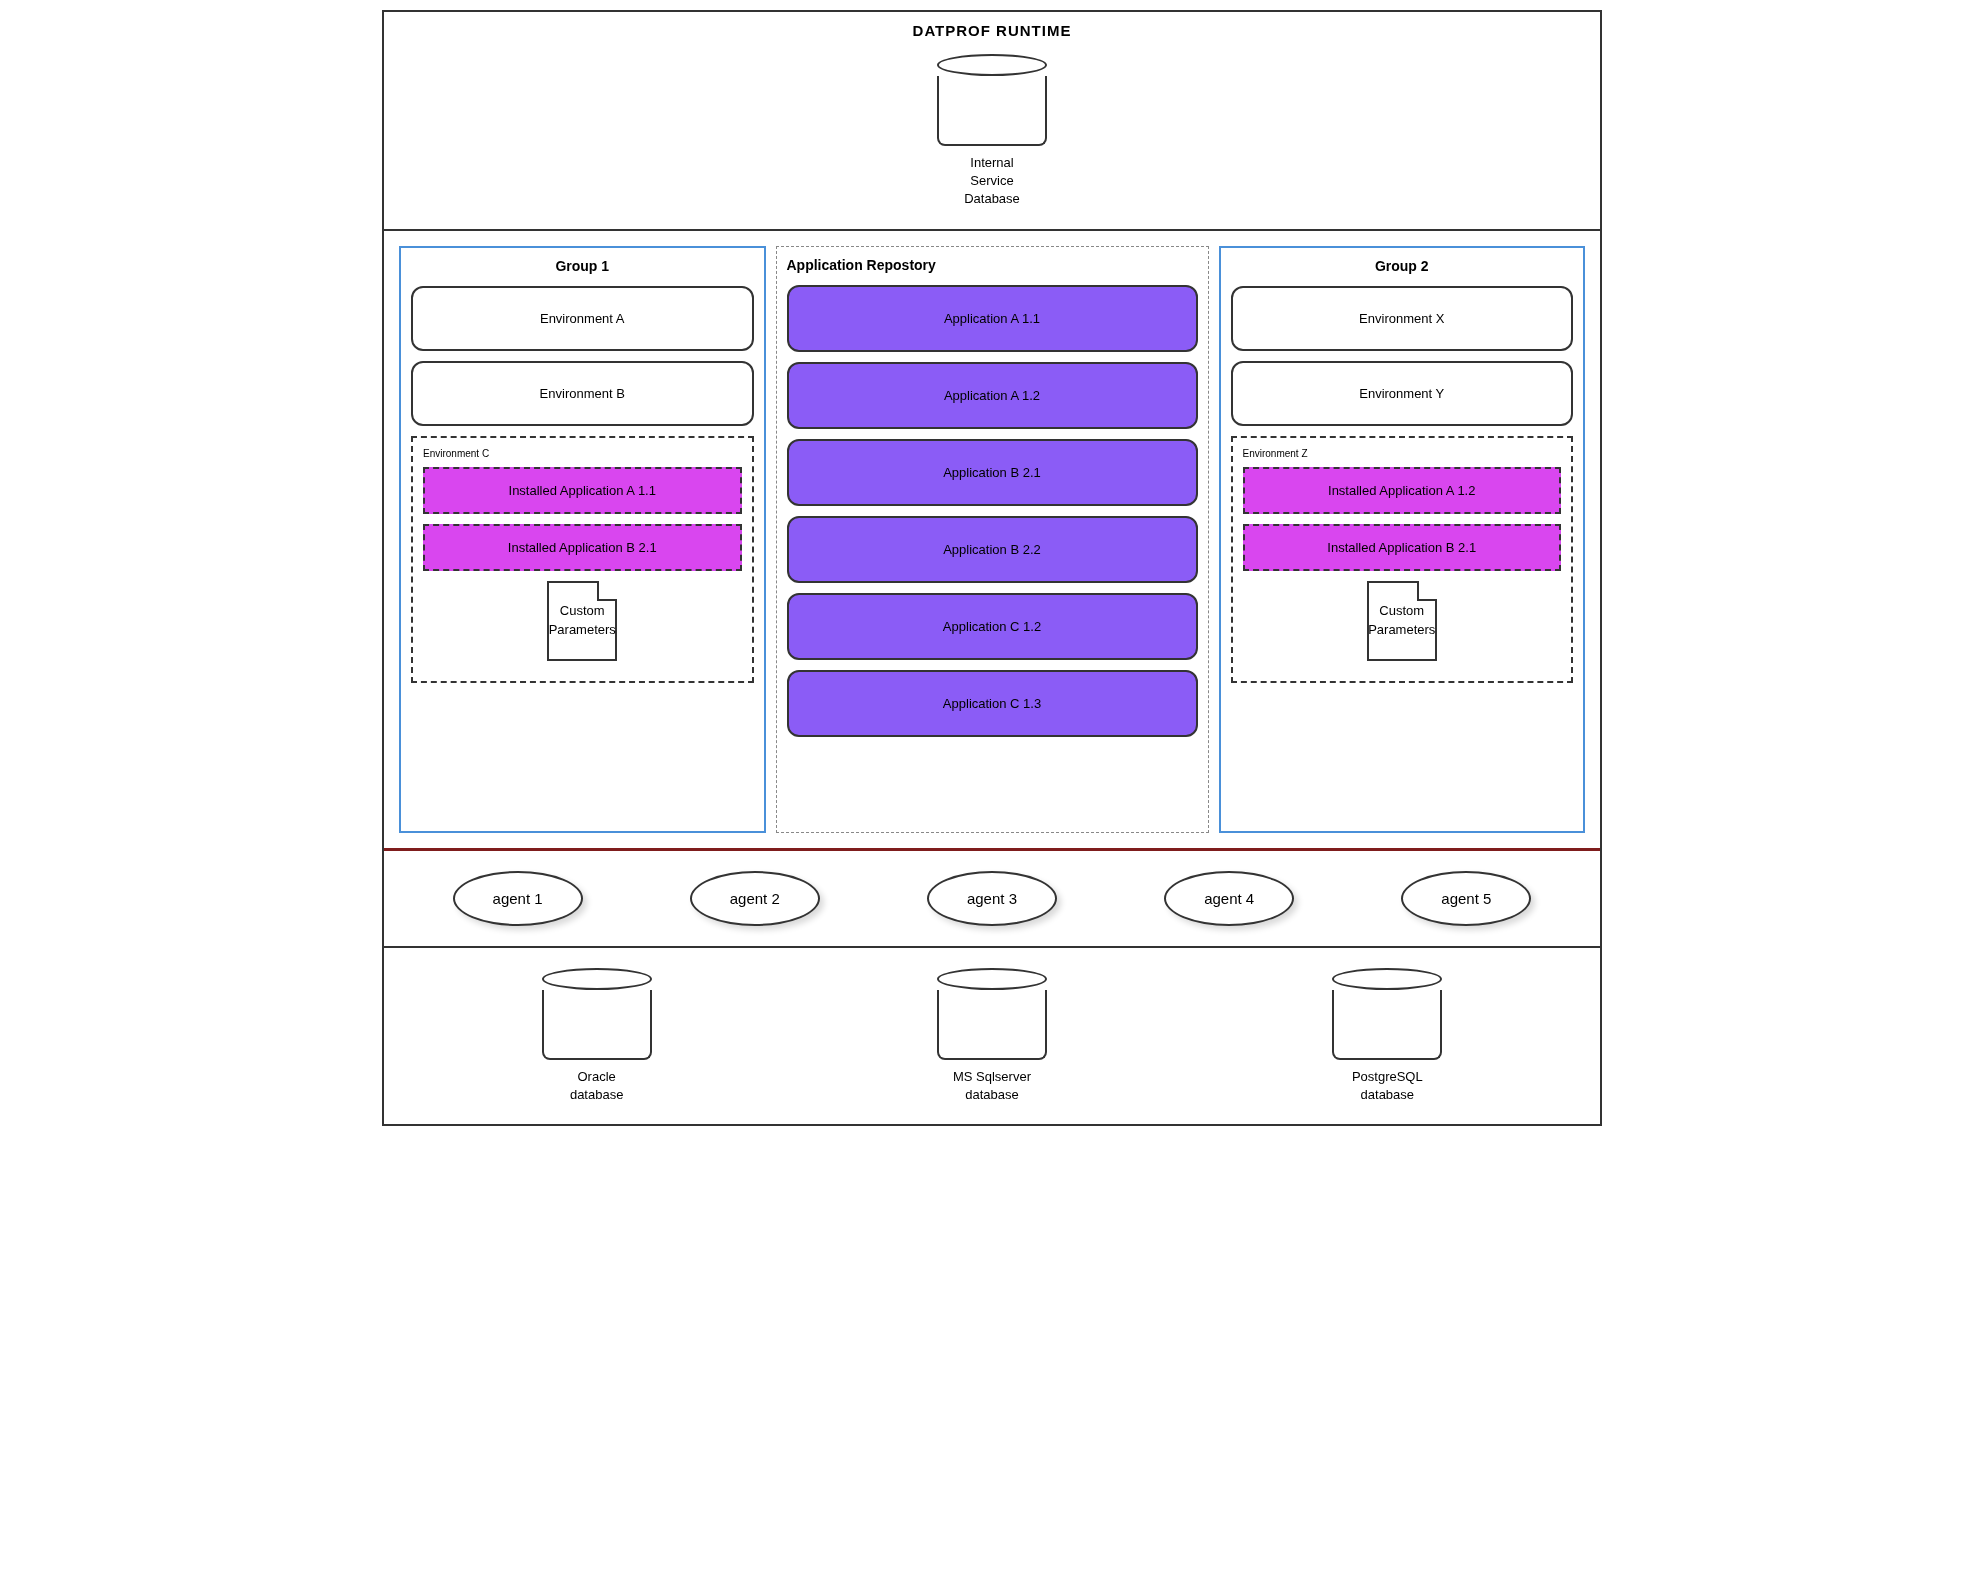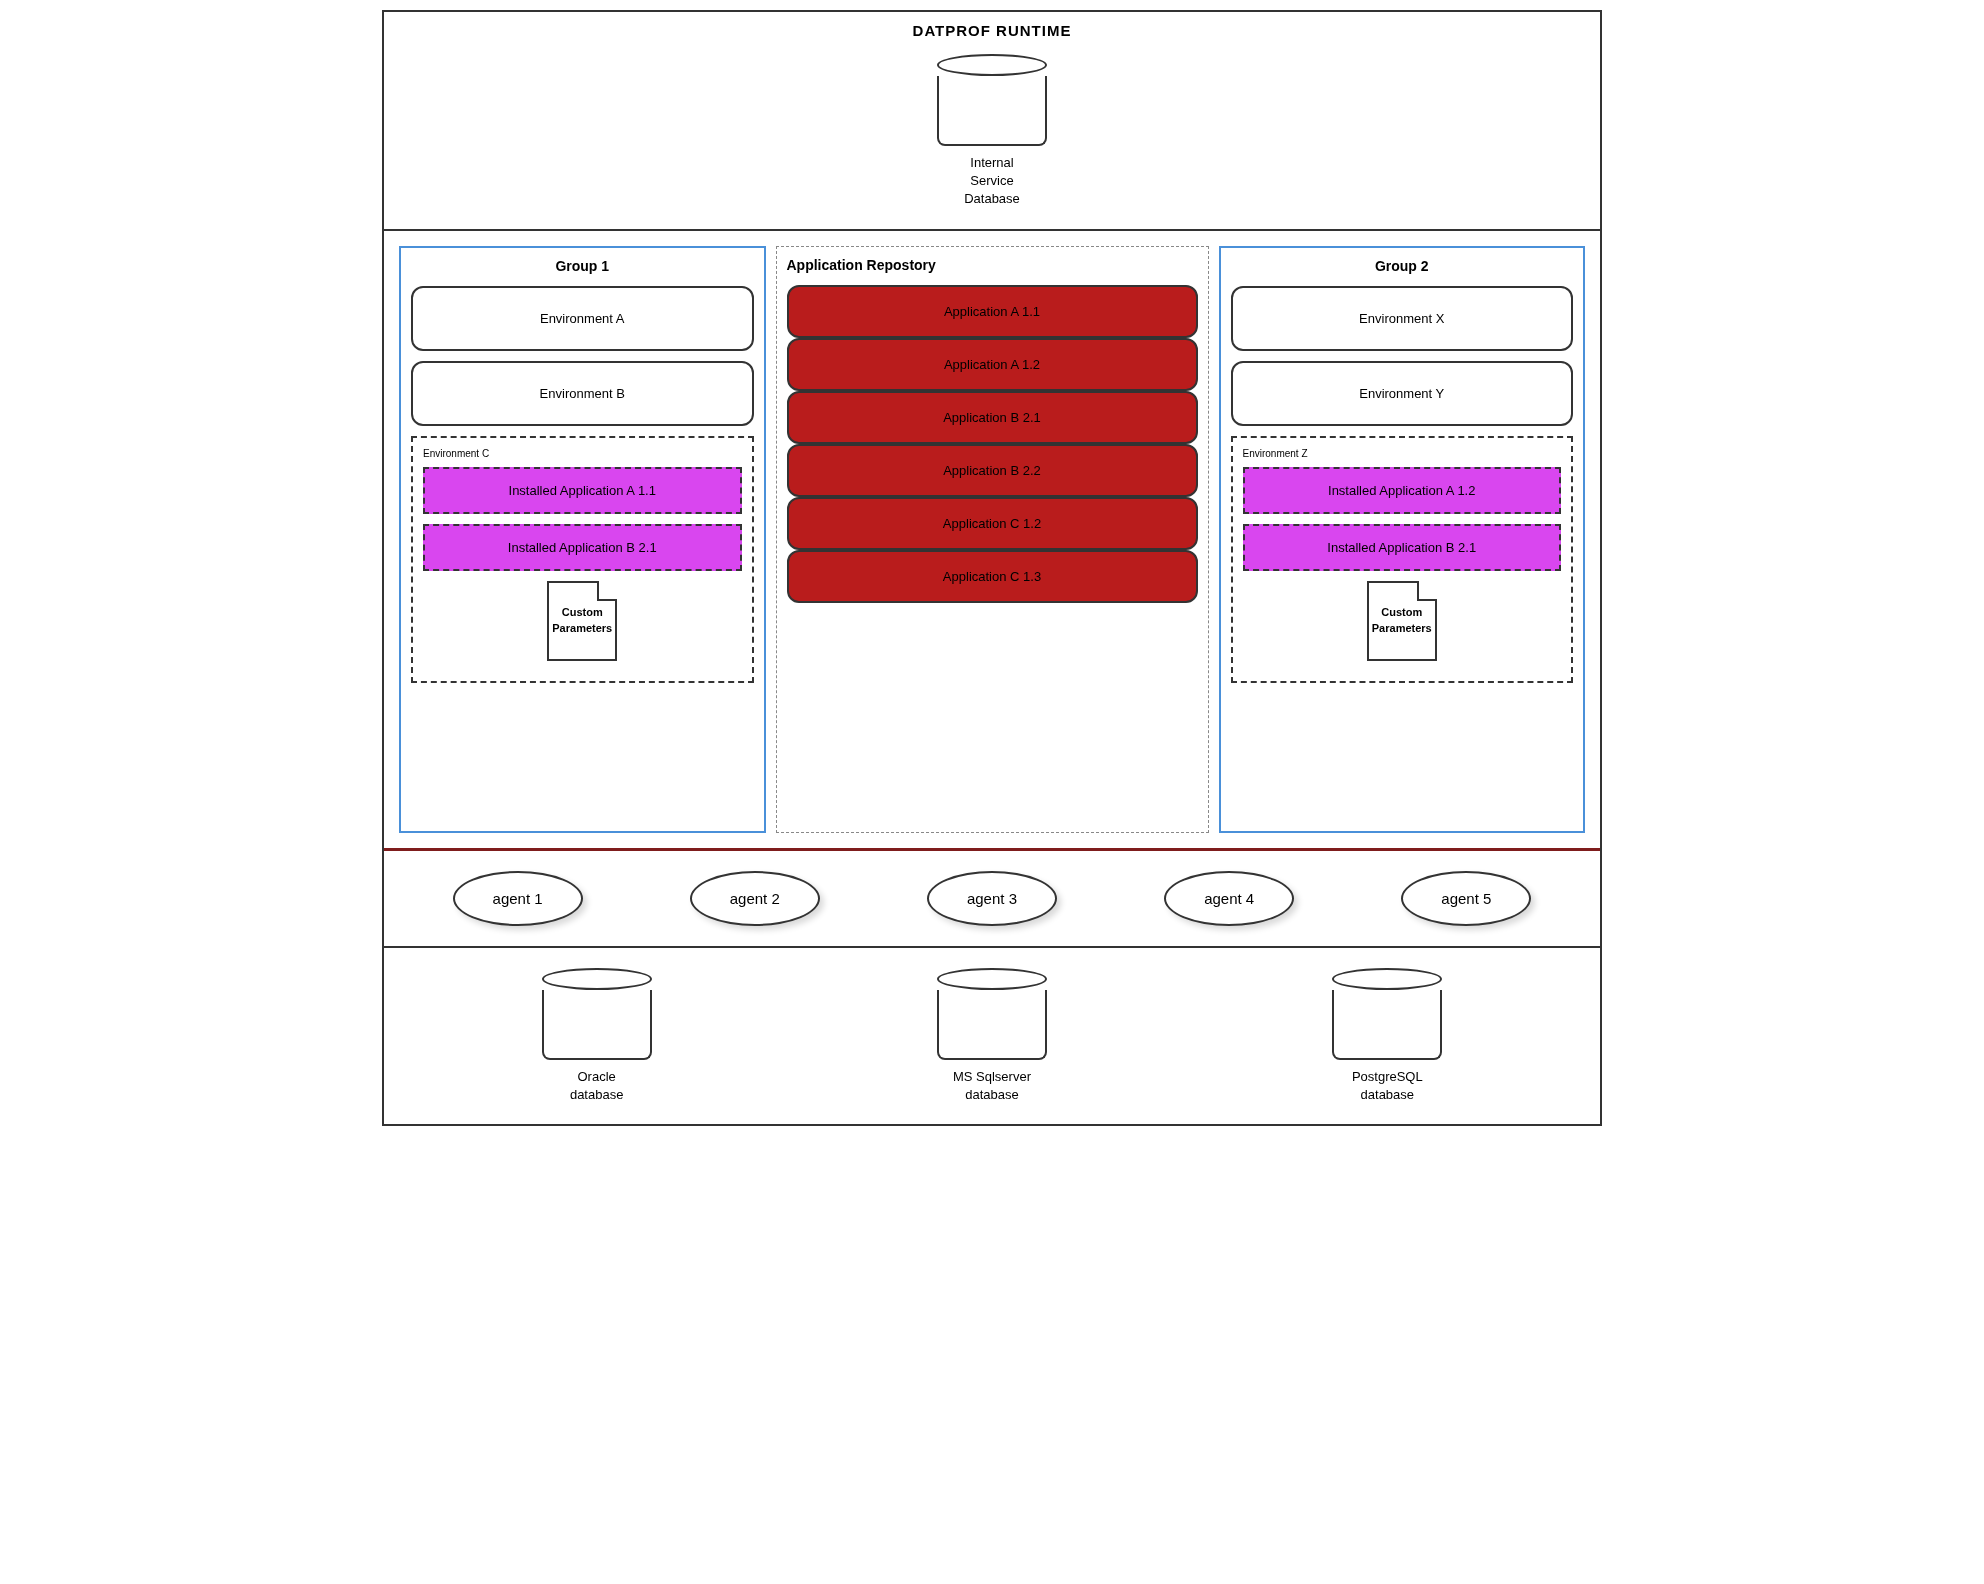--- a/index.html
+++ b/index.html
@@ -93,23 +93,24 @@
       font-weight: bold;
       font-size: 14px;
       text-align: left;
       margin-bottom: 12px;
     }
 
     
     .app-item {
       border: 2px solid #333;
       border-radius: 12px;
-      padding: 17px 10px;
-      text-align: center;
-      background: #b91c1c;
+      padding: 24px 10px;
+      text-align: center;
+      margin-bottom: 10px;
+      background: #8b5cf6;
       font-size: 13px;
     }
 
     
     .env-item {
       border: 2px solid #333;
       border-radius: 12px;
       padding: 23px 10px;
       text-align: center;
       margin-bottom: 10px;
@@ -159,25 +160,24 @@
       position: absolute;
       top: -2px;
       right: -2px;
       width: 18px;
       height: 18px;
       background: #fff;
       border-left: 2px solid #333;
       border-bottom: 2px solid #333;
     }
     .doc-label {
-      font-size: 11px;
+      font-size: 13px;
       text-align: center;
       line-height: 1.4;
       padding: 0 5px;
-      font-weight: bold;
     }
 
     
     .agents-section {
       border-bottom: 2px solid #333;
       padding: 20px 15px;
       display: flex;
       justify-content: space-around;
       align-items: center;
     }

